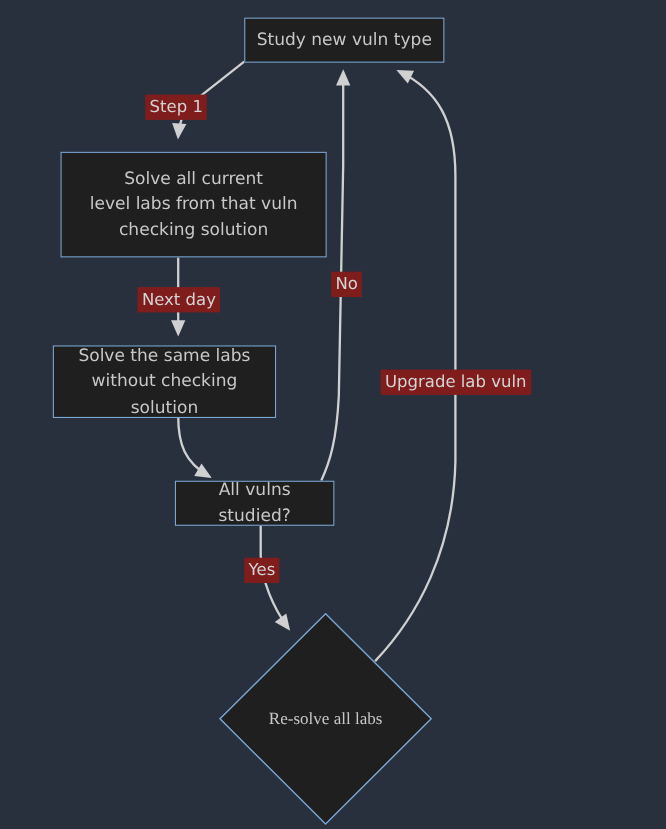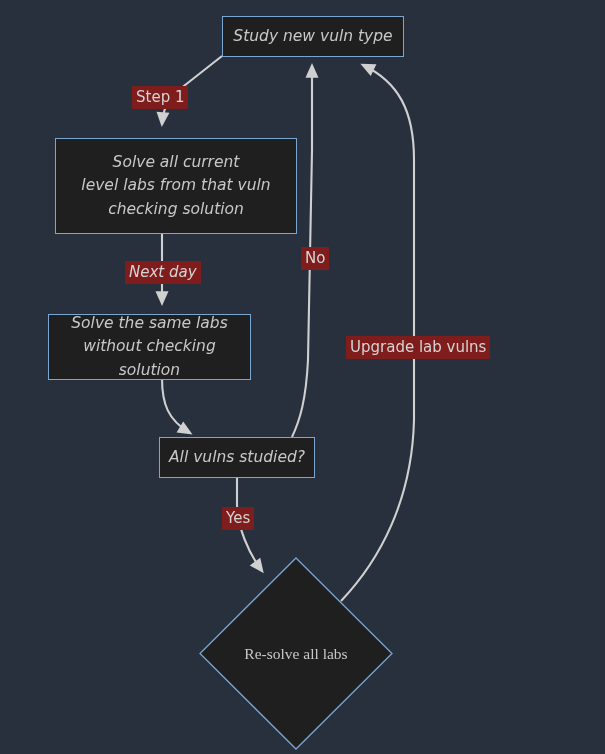--- a/index.html
+++ b/index.html
@@ -33,21 +33,20 @@
     justify-content: center;
     text-align: center;
     font-size: 15.5px;
     line-height: 1.52;
     z-index: 3;
   }
   .node-text {
     display: block;
     white-space: pre-line;
     padding: 0 9px;
-    font-style: italic;
   }
   .diamond-wrap {
     position: absolute;
     z-index: 3;
     display: flex;
     align-items: center;
     justify-content: center;
   }
   .diamond-shape {
     position: absolute;
@@ -108,34 +107,34 @@
     <span class="node-text">Solve all current
 level labs from that vuln
 checking solution</span>
   </div>
 
   <div class="node" style="left:48px; top:314px; width:203px; height:66px;">
     <span class="node-text">Solve the same labs
 without checking solution</span>
   </div>
 
-  <div class="node" style="left:159px; top:437px; width:156px; height:41px;justify-content:flex-end;">
+  <div class="node" style="left:159px; top:437px; width:145px; height:41px;justify-content:flex-end;">
     <span class="node-text">All vulns studied?</span>
   </div>
 
   <div class="diamond-wrap" style="left:199px; top:557px; width:194px; height:193px;">
     <svg class="diamond-shape" viewBox="0 0 194 193" preserveAspectRatio="none">
       <polygon points="97,1 193,96.5 97,192 1,96.5" fill="#1f1f1f" stroke="#7aa6d2" stroke-width="1.3"></polygon>
     </svg>
     <span class="diamond-label">Re-solve all labs</span>
   </div>
 
   <span class="edge-label" style="left:132px; top:86px;">Step 1</span>
 
-  <span class="edge-label" style="left:125px; top:261px;font-style:italic;">Next day</span>
+  <span class="edge-label" style="left:125px; top:261px;">Next day</span>
 
   <span class="edge-label" style="left:301px; top:247px;">No</span>
 
   <span class="edge-label" style="left:222px; top:507px;">Yes</span>
 
-  <span class="edge-label" style="left:346px; top:336px;">Upgrade lab vulns</span>
+  <span class="edge-label" style="left:346px; top:336px;">Upgrade lab vuln</span>
 
 </div>
 
 </body></html>

